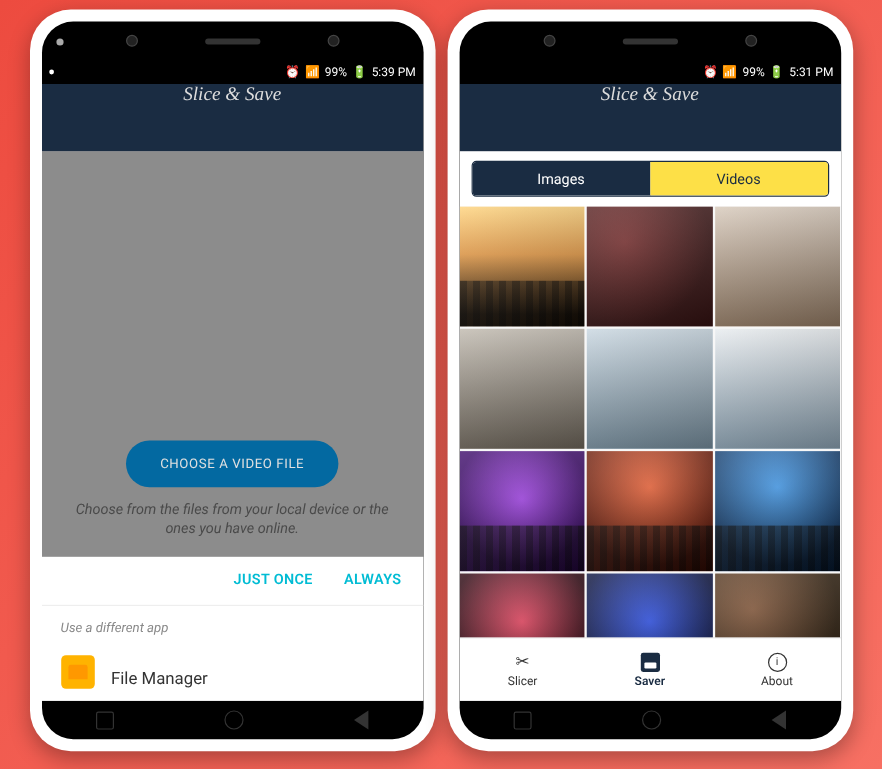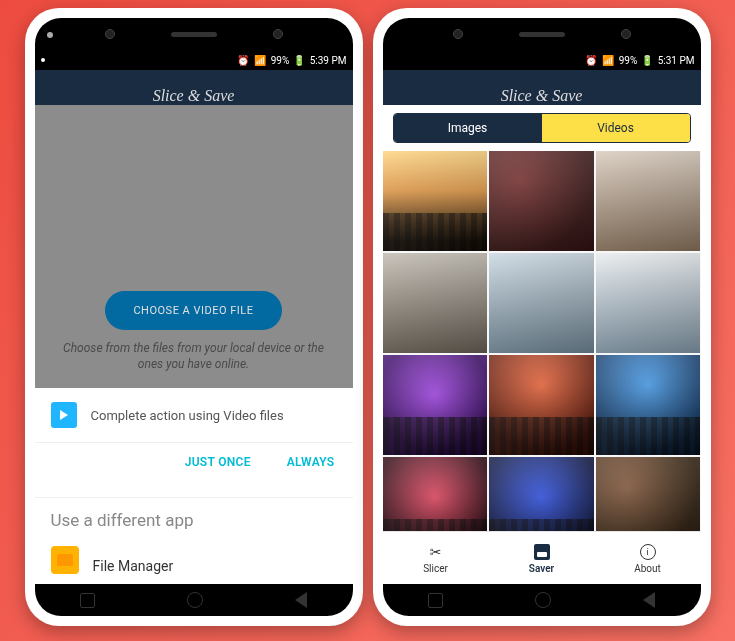--- a/index.html
+++ b/index.html
@@ -10,34 +10,34 @@
   .speaker{width:46px;height:5px;background:#333;border-radius:3px;}
   .cam{width:8px;height:8px;background:#222;border-radius:50%;border:1px solid #444;}
   .cam-l{position:absolute;left:70px;}
   .cam-r{position:absolute;right:70px;}
   .dot{position:absolute;left:12px;top:14px;width:6px;height:6px;background:#aaa;border-radius:50%;}
   .screen{position:absolute;top:32px;bottom:32px;left:0;right:0;background:#fff;display:flex;flex-direction:column;overflow:hidden;}
   .statusbar{height:20px;background:#000;display:flex;align-items:center;justify-content:flex-end;padding:0 6px;gap:4px;color:#fff;font-size:10px;}
   .sb-left{display:flex;gap:2px;flex:1;}
   .sb-left .dot-ind{width:4px;height:4px;background:#fff;border-radius:50%;}
   .sb-icon{font-size:10px;}
-  .appheader{height:35px;background:#1a2c42;display:flex;align-items:flex-end;justify-content:center;color:#ddd;font-family:cursive;font-style:italic;font-size:16px;}
+  .appheader{height:56px;background:#1a2c42;display:flex;align-items:flex-start;justify-content:center;color:#ddd;font-family:cursive;font-style:italic;font-size:16px;}
   
   .p1-top{flex:1;position:relative;display:flex;flex-direction:column;align-items:center;justify-content:flex-end;padding-bottom:10px;}
   .p1-overlay{position:absolute;inset:0;background:rgba(0,0,0,.45);pointer-events:none;}
   .choose-btn{position:relative;z-index:1;background:#0369a1;color:#e0e0e0;font-size:11px;letter-spacing:.5px;padding:13px 28px;border-radius:26px;margin-bottom:10px;}
   .choose-desc{position:relative;z-index:1;color:#4a4a4a;font-size:12px;text-align:center;padding:0 18px 6px;line-height:1.35;font-style:italic;}
   .sheet{background:#fff;display:flex;flex-direction:column;}
   .row1{display:flex;align-items:center;gap:14px;padding:14px 16px;border-bottom:1px solid #eee;}
   .video-icon{width:26px;height:26px;background:#1fb6ff;border-radius:3px;display:flex;align-items:center;justify-content:center;}
   .video-icon::after{content:"";width:0;height:0;border-left:8px solid #fff;border-top:5px solid transparent;border-bottom:5px solid transparent;}
   .row1-title{color:#555;font-size:13px;}
-  .btns{display:flex;justify-content:flex-end;gap:36px;padding:12px 18px 28px;border-bottom:1px solid #eee;}
+  .btns{display:flex;justify-content:flex-end;gap:26px;padding:12px 18px 14px;border-bottom:1px solid #eee;}
   .tbtn{color:#00bcd4;font-size:12px;font-weight:600;letter-spacing:.3px;}
-  .section-label{color:#888;font-size:17px;padding:12px 16px 6px;}
+  .section-label{color:#888;font-size:11px;padding:12px 16px 6px;font-style:italic;}
   .app-row{display:flex;align-items:flex-end;gap:14px;padding:10px 16px;}
   .app-icon{width:28px;height:28px;border-radius:4px;display:flex;align-items:center;justify-content:center;}
   .file-icon{background:#ffb300;}
   .file-icon::after{content:"";width:16px;height:12px;background:#ff9800;border-radius:2px 2px 0 0;box-shadow:0 2px 0 2px #ffb300;}
   .photos-icon{background:#fff;border:1px solid #eee;position:relative;overflow:hidden;}
   .photos-icon::before{content:"";position:absolute;width:10px;height:10px;background:conic-gradient(#f44336 0 25%,#4caf50 0 50%,#2196f3 0 75%,#ffeb3b 0 100%);border-radius:50%;}
   .photos-icon::after{content:"";position:absolute;width:10px;height:10px;background:conic-gradient(#ff9800 0 25%,#9c27b0 0 50%,#00bcd4 0 75%,#8bc34a 0 100%);border-radius:50%;left:12px;top:4px;}
   .app-label{font-size:14px;color:#333;}
   
   .seg-wrap{padding:8px 10px;}
@@ -103,24 +103,20 @@
         </div>
         <div class="appheader">
           <span>Slice &amp; Save</span>
         </div>
         <div class="p1-top">
           <div class="p1-overlay"></div>
           <div class="choose-btn">CHOOSE A VIDEO FILE</div>
           <div class="choose-desc">Choose from the files from your local device or the ones you have online.</div>
         </div>
         <div class="sheet">
-          <div class="row1">
-            <span class="video-icon"></span>
-            <span class="row1-title">Complete action using Video files</span>
-          </div>
           <div class="btns">
             <span class="tbtn">JUST ONCE</span>
             <span class="tbtn">ALWAYS</span>
           </div>
           <div class="section-label">Use a different app</div>
           <div class="app-row">
             <span class="app-icon file-icon"></span>
             <span class="app-label">File Manager</span>
           </div>
         </div>

